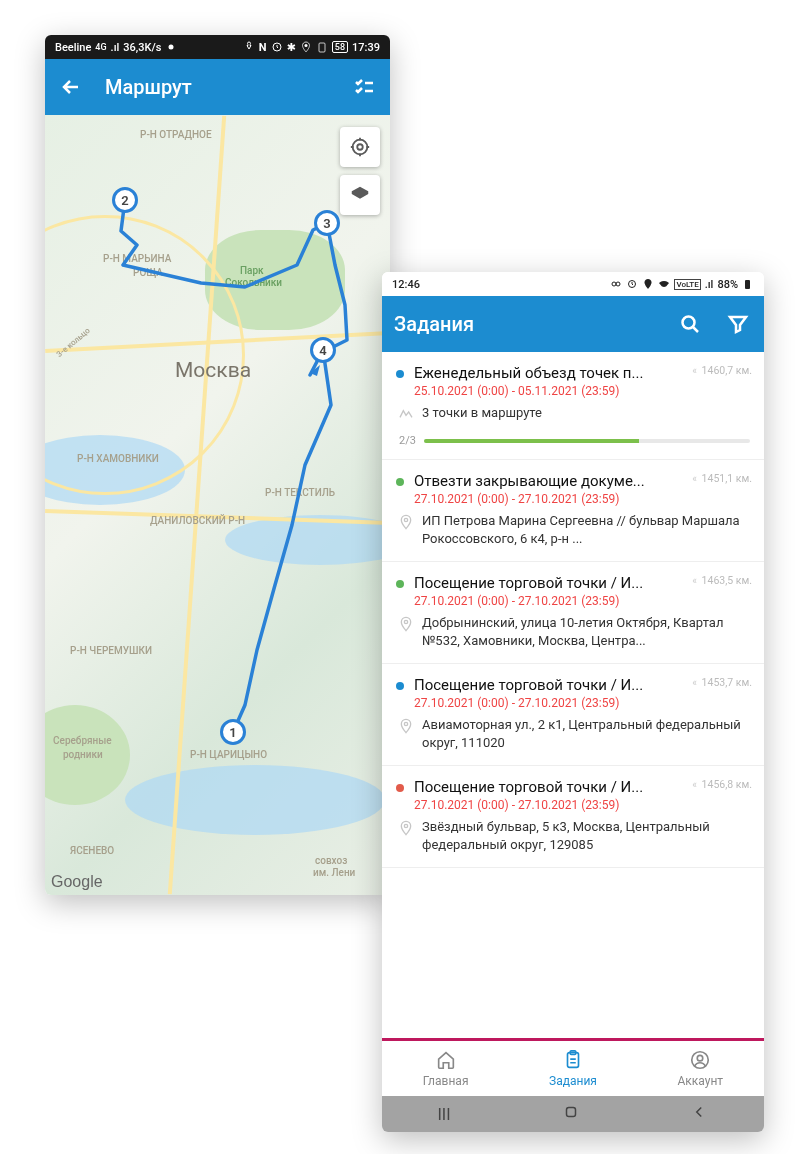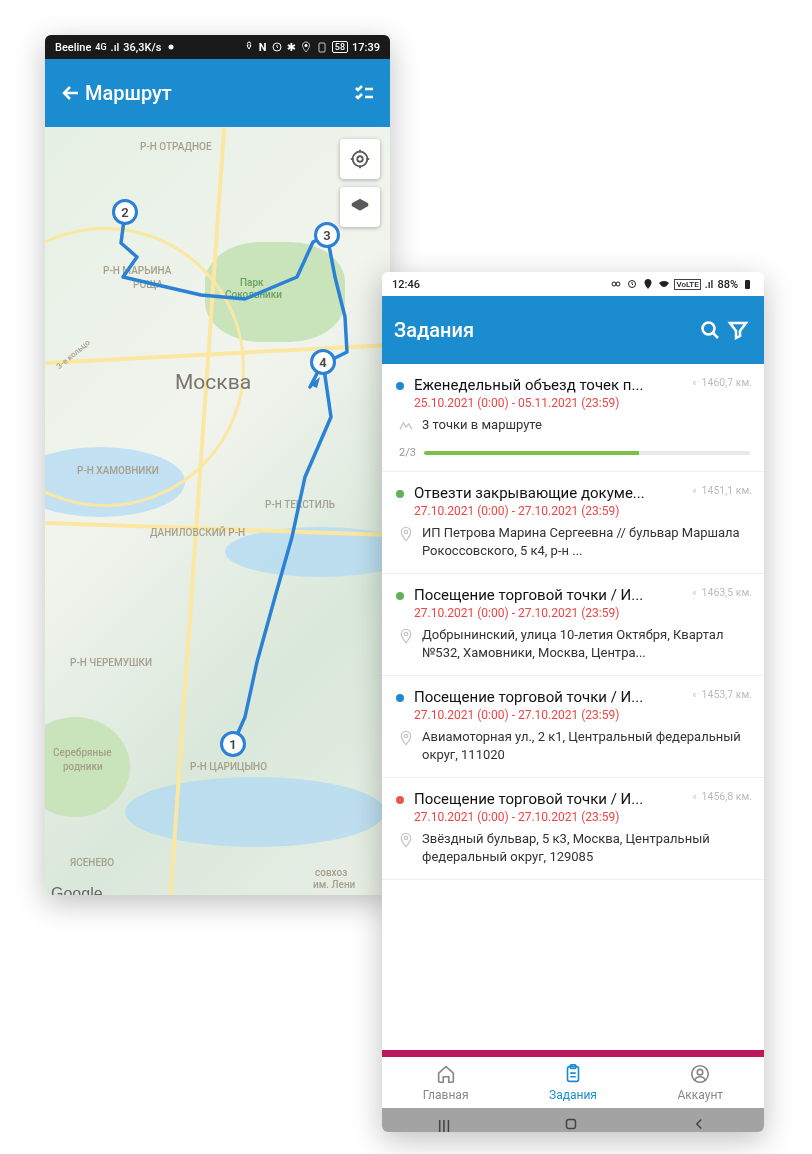--- a/index.html
+++ b/index.html
@@ -31,26 +31,27 @@
     font-size: 11px;
     font-weight: 500;
   }
   .status-dark { background: #1a1a1a; color: #fff; }
   .status-light { background: #fff; color: #222; }
   .status-icons { display:flex; align-items:center; gap:4px; }
   .status-icons svg { width:12px; height:12px; }
 
   
   .app-bar {
-    height: 68px;
+    height: 56px;
     background: #1c8cd0;
     color: #fff;
     display: flex;
     align-items: center;
     padding: 16px 12px;
+    gap: 20px;
   }
   .app-bar .title { font-size: 20px; font-weight: 500; flex: 1; }
   .app-bar .iconbtn { width:28px; height:28px; display:flex; align-items:center; justify-content:center; color:#fff; }
 
   
   .map-area {
     position: relative;
     width: 100%;
     height: calc(100% - 80px);
     background: linear-gradient(135deg, #e6f0e4 0%, #f1f4ed 40%, #d9e8da 70%, #e9efe6 100%);
@@ -110,21 +111,21 @@
   .subrow .icon { width:16px; height:16px; flex-shrink:0; margin-top:2px; color:#c6c6c6; }
   .subrow .text { font-size:13px; color:#333; line-height:1.35; }
   .progress-row { display:flex; align-items:center; gap:8px; margin-top:10px; padding-left:0; }
   .progress-frac { font-size:11px; color:#9a9a9a; width:20px; text-align:right; }
   .progress-track { flex:1; height:4px; background:#e8e8e8; border-radius:2px; overflow:hidden; }
   .progress-fill { height:100%; background:#7cc04b; }
 
   
   .bottom-nav {
     height:58px;
-    border-top:7px solid #be185d;
+    border-top:3px solid #be185d;
     display:flex;
   }
   .nav-item { flex:1; display:flex; flex-direction:column; align-items:center; justify-content:center; gap:3px; color:#888; font-size:12px; }
   .nav-item.active { color:#1c8cd0; }
   .nav-item svg { width:22px; height:22px; }
 
   
   .sys-nav { height:36px; background:#a3a3a3; display:flex; align-items:center; justify-content:space-around; color:#444; }
   .sys-nav svg { width:18px; height:18px; }
 </style>
@@ -315,21 +316,21 @@
           <div class="task-main">
             <div class="task-title">Отвезти закрывающие докуме...</div>
             <div class="task-dates">27.10.2021 (0:00) - 27.10.2021 (23:59)</div>
           </div>
         </div>
         <div class="subrow">
           <span class="icon"><svg viewBox="0 0 24 24" fill="none" stroke="currentColor" stroke-width="2">
               <path d="M12 2C8 2 5 5 5 9c0 5 7 13 7 13s7-8 7-13c0-4-3-7-7-7z"></path>
               <circle cx="12" cy="9" r="2.5"></circle>
             </svg></span>
-          <span class="text">ИП Петрова Марина Сергеевна  //  бульвар Маршала Рокоссовского, 5 к4, р-н ...</span>
+          <span class="text">ИП Петрова Марина Сергеевна  //  бульвар Маршала Рокоссовского, 6 к4, р-н ...</span>
         </div>
       </div>
       <div class="task-item">
         <div class="task-dist"> 1463,5 км.</div>
         <div class="task-header">
           <div class="dot green"></div>
           <div class="task-main">
             <div class="task-title">Посещение торговой точки / И...</div>
             <div class="task-dates">27.10.2021 (0:00) - 27.10.2021 (23:59)</div>
           </div>

